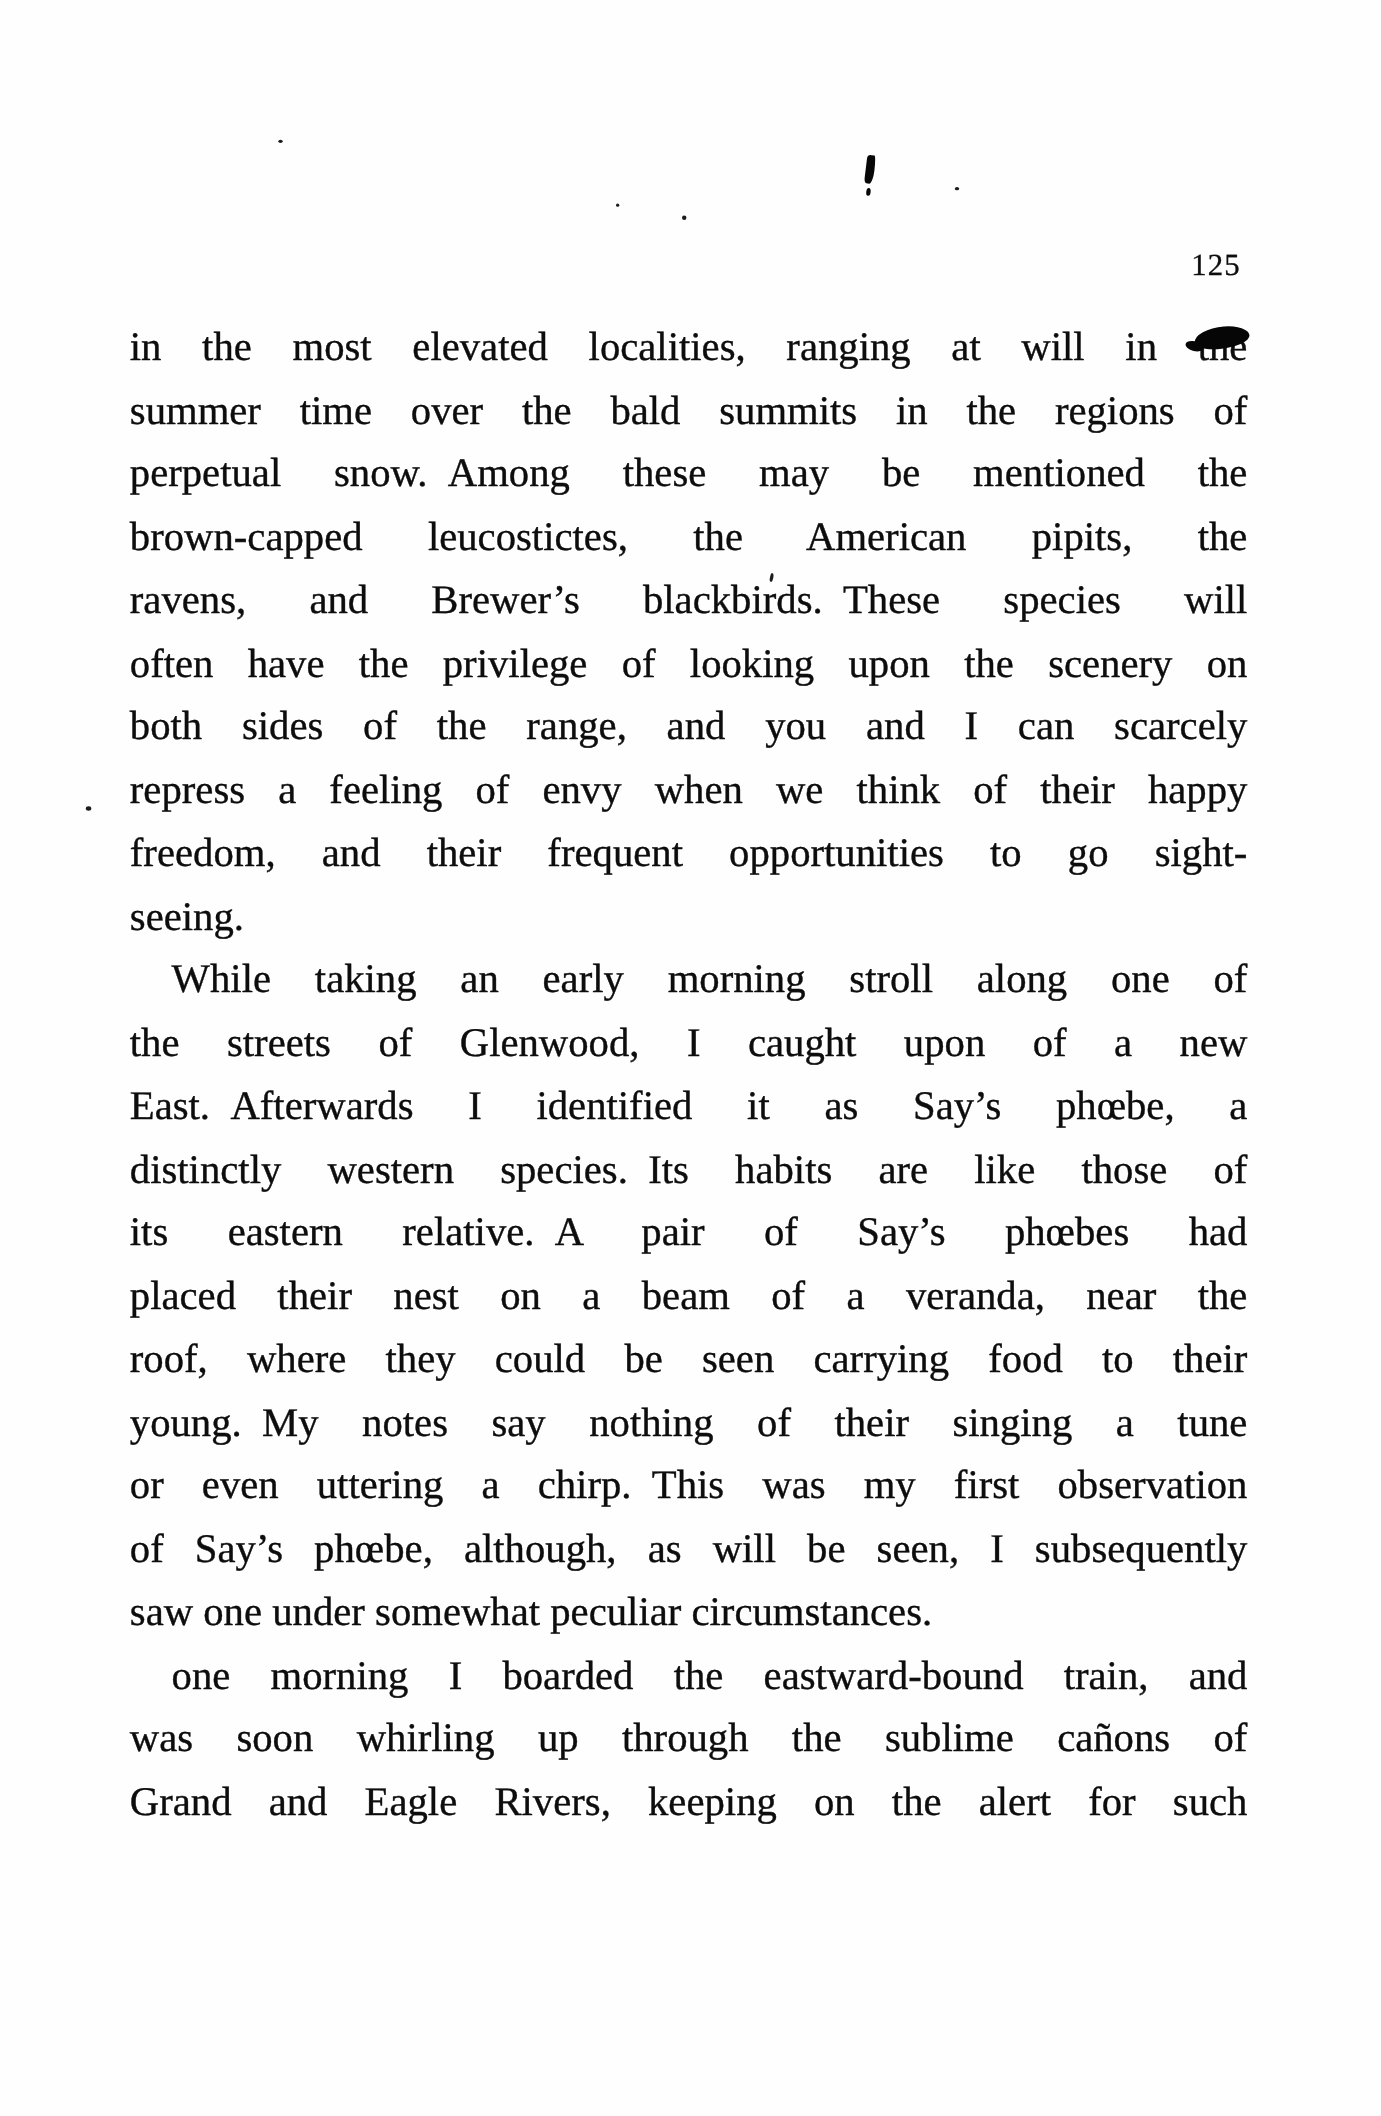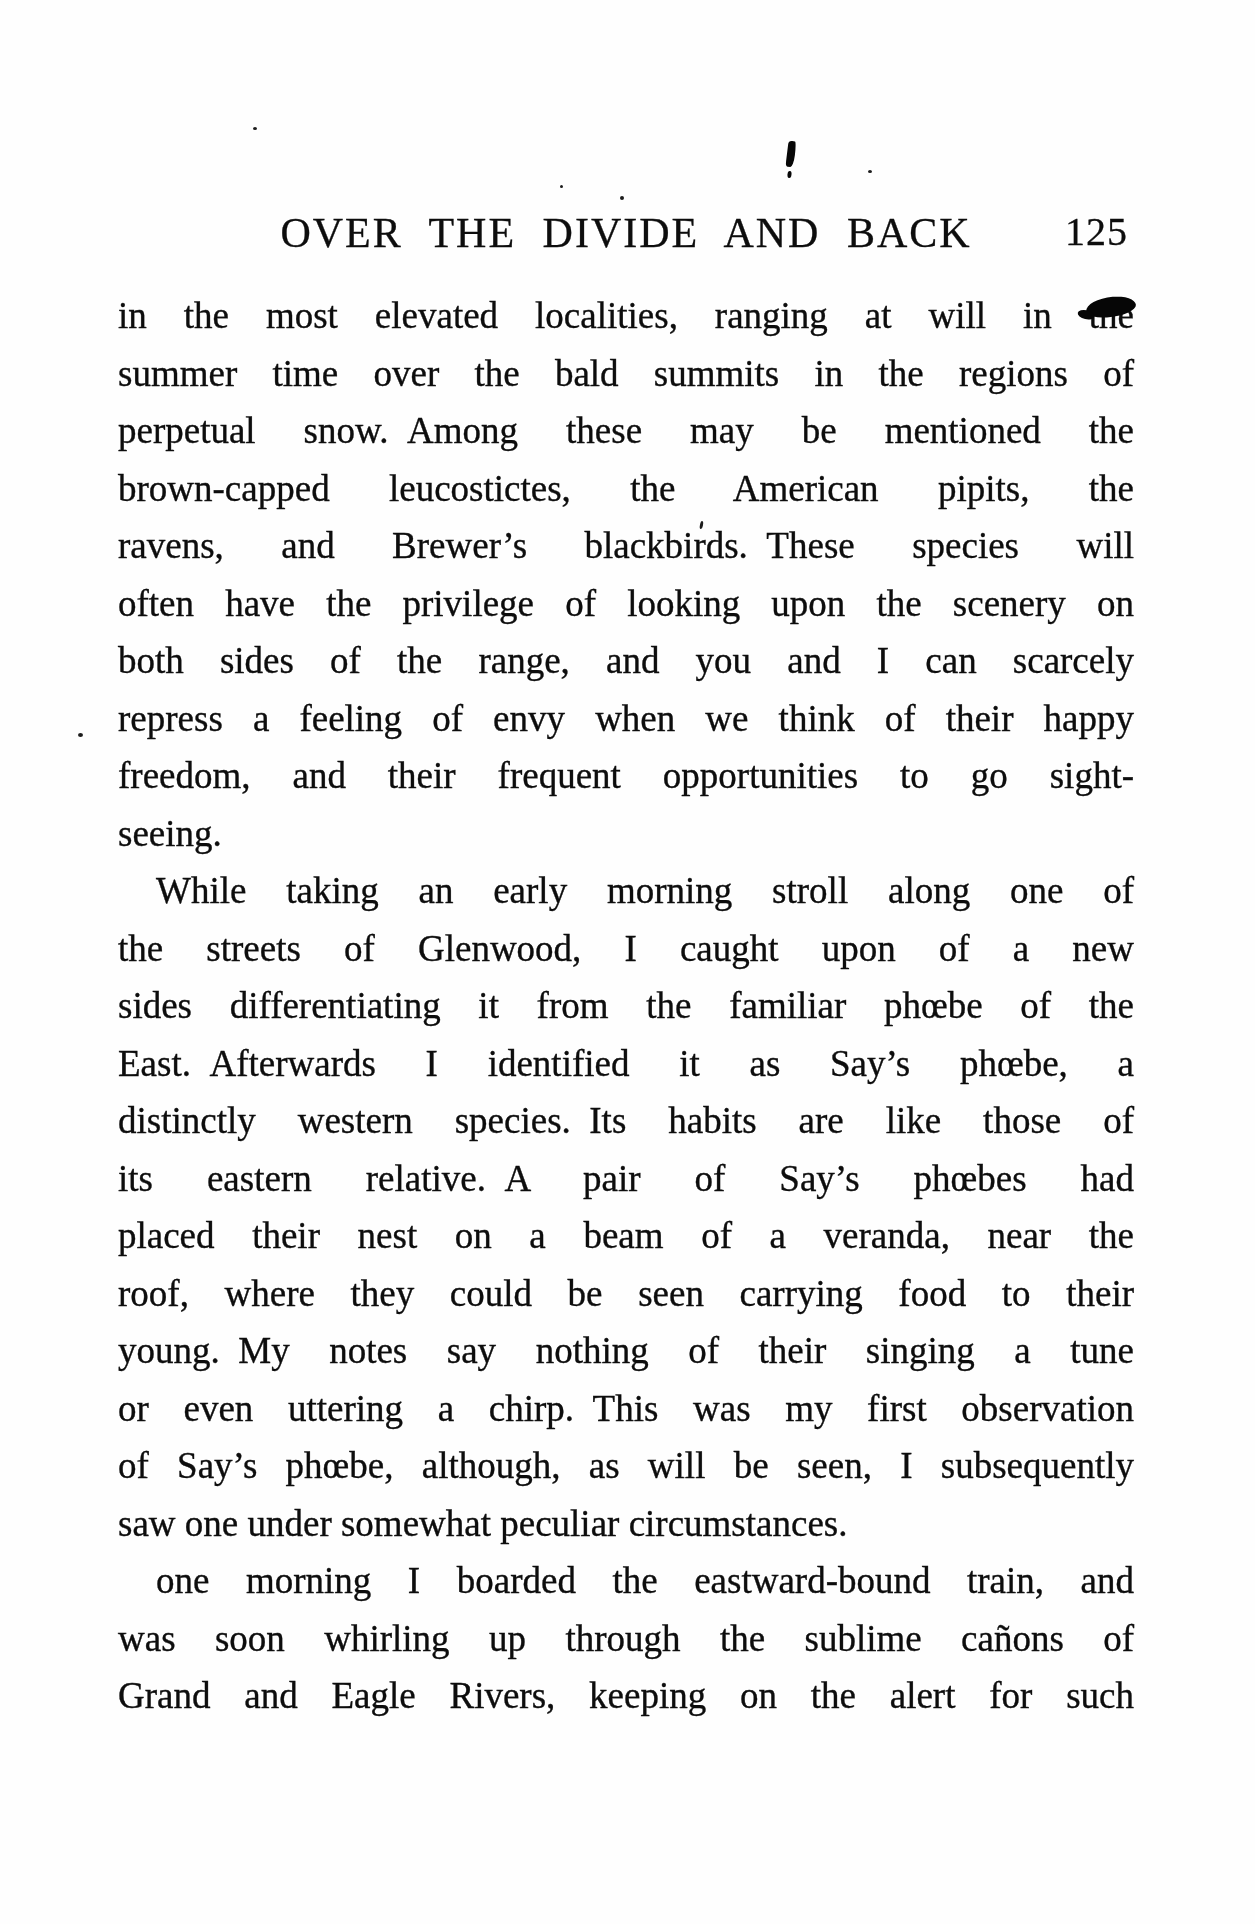--- a/index.html
+++ b/index.html
@@ -27,22 +27,22 @@
     font-size: 42px;
     line-height: 1;
     letter-spacing: 2px;
     word-spacing: 14px;
     white-space: nowrap;
     -webkit-text-stroke: 0.3px #0d0d0d;
   }
   .page-number {
     position: absolute;
     right: 6px;
-    top: 0;
-    font-size: 40px;
+    top: 16px;
+    font-size: 28px;
     line-height: 1;
     letter-spacing: 1px;
     -webkit-text-stroke: 0.3px #0d0d0d;
   }
   .text-block {
     position: absolute;
     left: 118px;
     top: 287px;
     width: 1016px;
     font-size: 37px;
@@ -118,41 +118,39 @@
 
 <div class="ink-mark"></div>
 <div class="speck s1"></div>
 <div class="speck s2"></div>
 <div class="speck s3"></div>
 <div class="speck s4"></div>
 <div class="speck s5"></div>
 <div class="speck s6"></div>
 
 <header class="page-header">
-  <div class="running-title">OVER THE DIVIDE AND BACK</div>
   <div class="page-number">125</div>
 </header>
 
 <main class="text-block">
     <div class="para">
       <div class="line">in the most elevated localities, ranging at will in the</div>
       <div class="line">summer time over the bald summits in the regions of</div>
       <div class="line">perpetual snow. Among these may be mentioned the</div>
       <div class="line">brown-capped leucostictes, the American pipits, the</div>
       <div class="line">ravens, and Brewer’s blackbirds. These species will</div>
       <div class="line">often have the privilege of looking upon the scenery on</div>
       <div class="line">both sides of the range, and you and I can scarcely</div>
       <div class="line">repress a feeling of envy when we think of their happy</div>
       <div class="line">freedom, and their frequent opportunities to go sight-</div>
       <div class="line">seeing.</div>
     </div>
     <div class="para indent">
       <div class="line">While taking an early morning stroll along one of</div>
       <div class="line">the streets of Glenwood, I caught upon of a new</div>
-      <div class="line">sides differentiating it from the familiar phœbe of the</div>
       <div class="line">East. Afterwards I identified it as Say’s phœbe, a</div>
       <div class="line">distinctly western species. Its habits are like those of</div>
       <div class="line">its eastern relative. A pair of Say’s phœbes had</div>
       <div class="line">placed their nest on a beam of a veranda, near the</div>
       <div class="line">roof, where they could be seen carrying food to their</div>
       <div class="line">young. My notes say nothing of their singing a tune</div>
       <div class="line">or even uttering a chirp. This was my first observation</div>
       <div class="line">of Say’s phœbe, although, as will be seen, I subsequently</div>
       <div class="line">saw one under somewhat peculiar circumstances.</div>
     </div>

